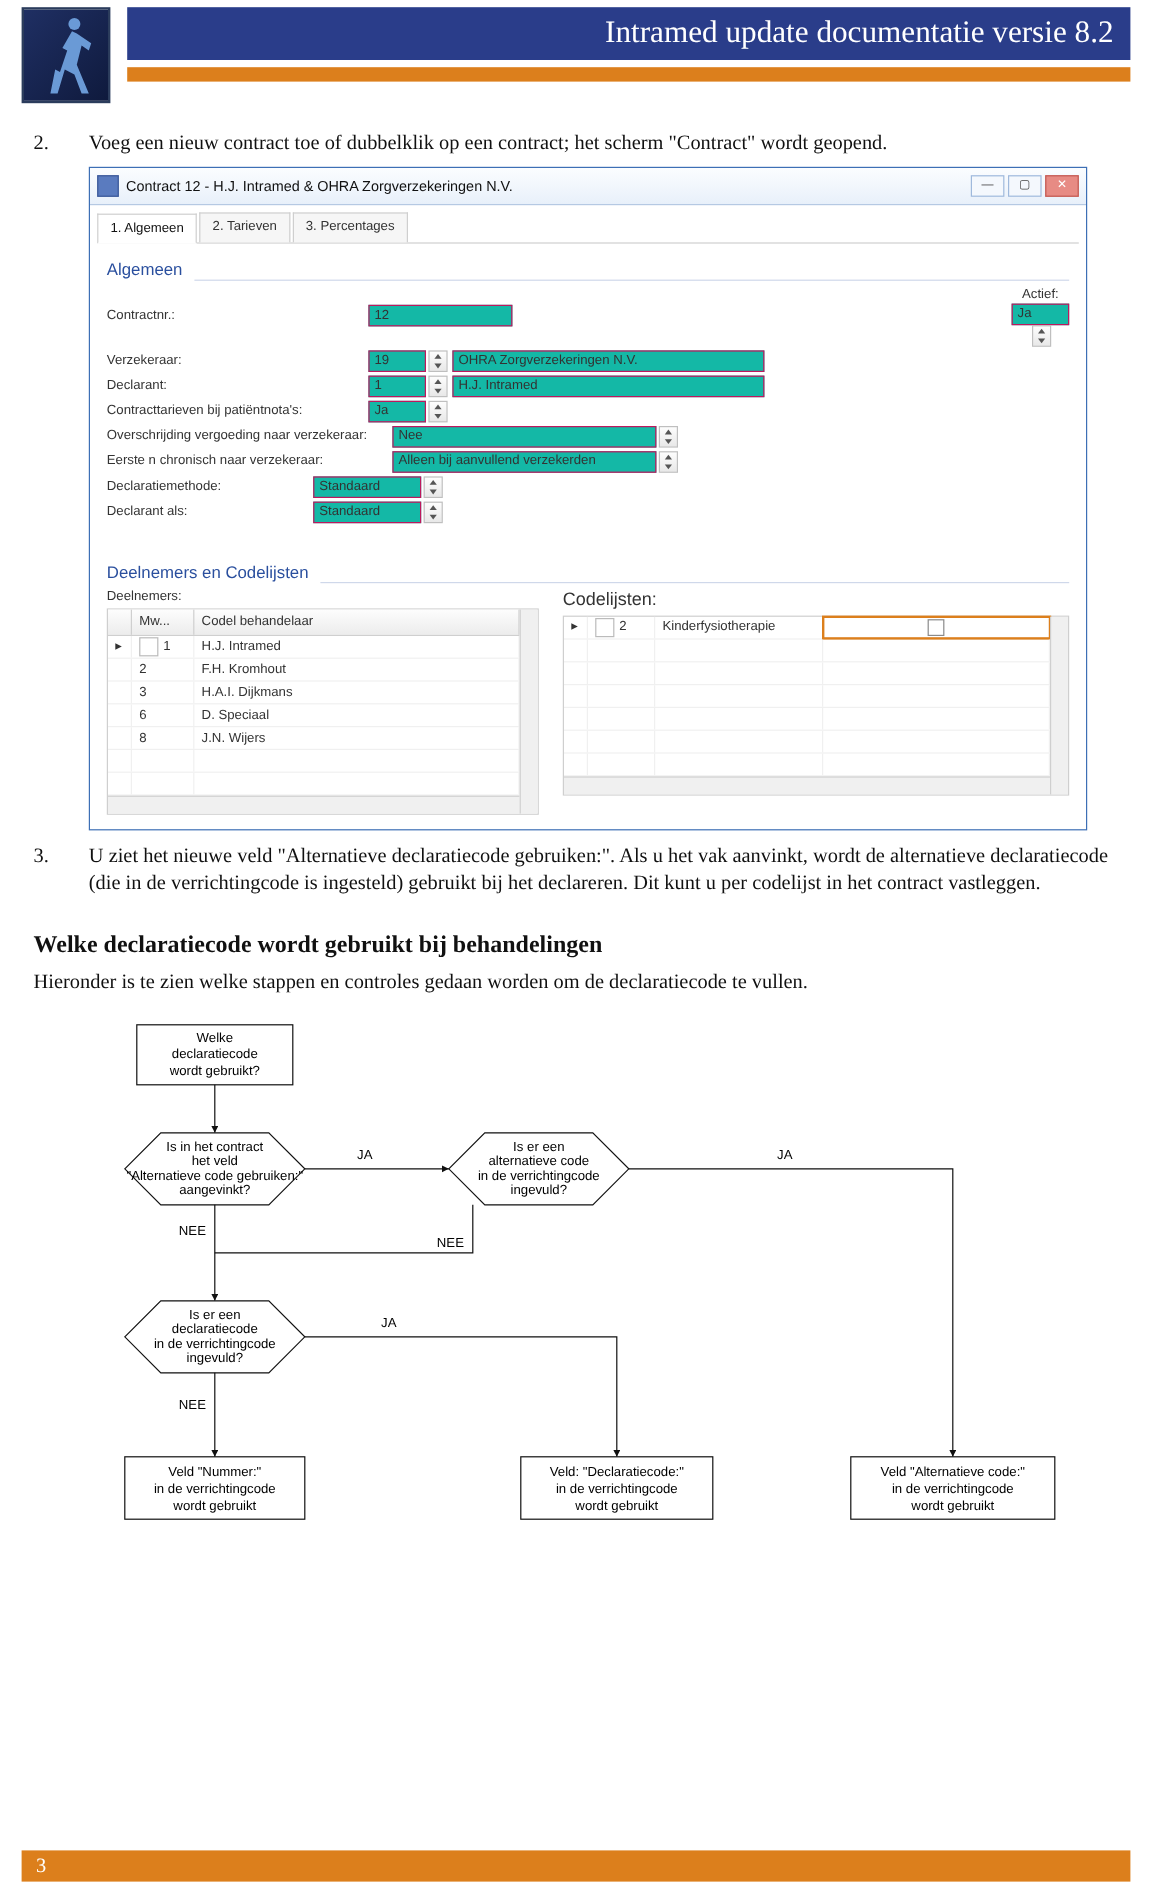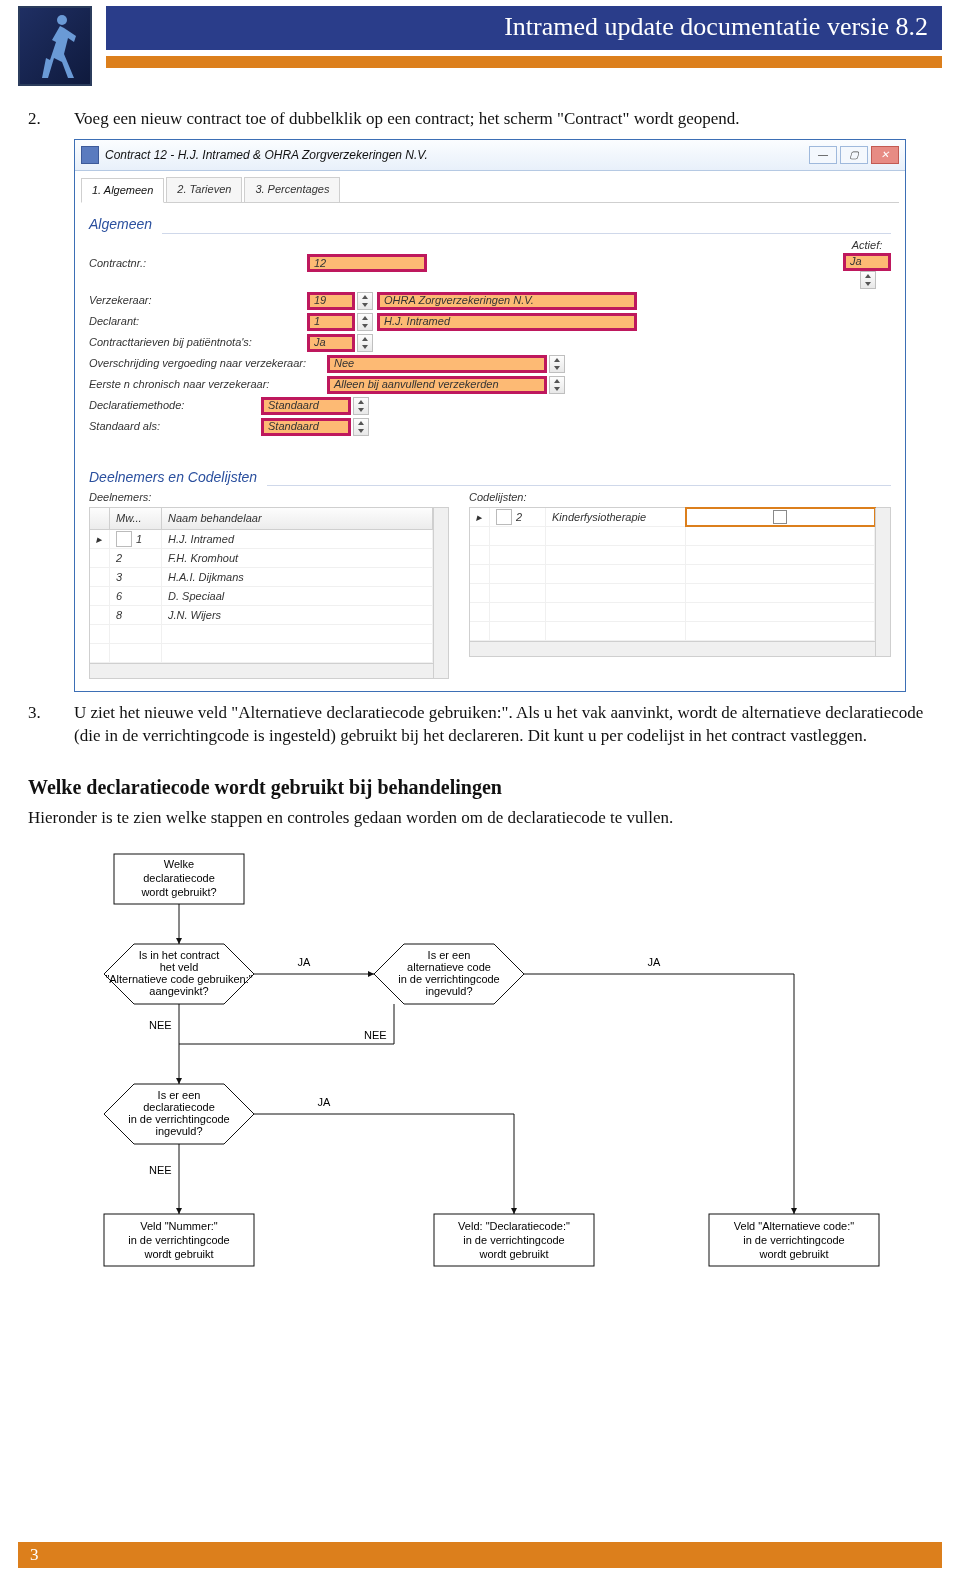--- a/index.html
+++ b/index.html
@@ -21,37 +21,37 @@
   .logo-box svg{width:46px;height:68px;}
   .banner-bars{flex:1;margin-left:14px;}
   .bar-navy{background:var(--navy);color:#fff;font-size:26px;text-align:right;padding:6px 14px 8px 14px;font-family:Georgia,"Times New Roman",serif;}
   .bar-orange{background:var(--orange);height:12px;margin-top:6px;}
   
   .content{padding:14px 28px 0 28px;font-family:Georgia,"Times New Roman",serif;font-size:17px;line-height:1.35;}
   .num-item{display:flex;margin:8px 0 4px 0;}
   .num-item .n{width:46px;flex:none;}
   .num-item .t{flex:1;}
   
-  .win{border:1px solid var(--win-border);background:#fff;margin:8px 0 6px 46px;width:830px;font-family:"Segoe UI",Arial,sans-serif;font-size:12px;color:#333;font-style:italic;}
+  .win{border:1px solid var(--win-border);background:#fff;margin:8px 0 6px 46px;width:830px;font-family:"Segoe UI",Arial,sans-serif;font-size:12px;color:#333;}
   .win-title{background:linear-gradient(#fbfdff,#e8f0fa);border-bottom:1px solid #b5c9e3;display:flex;align-items:center;padding:3px 6px;height:24px;}
   .win-title .ico{width:16px;height:16px;background:#5a7bbf;border:1px solid #3d5a99;margin-right:6px;}
   .win-title .wt{flex:1;color:#111;}
   .win-btns{display:flex;gap:3px;}
   .win-btns .wb{width:26px;height:16px;border:1px solid #9fb9dc;background:#f4f8fd;display:flex;align-items:center;justify-content:center;font-size:10px;line-height:1;color:#444;}
   .win-btns .wb.close{background:#e78b84;border-color:#c25a53;color:#fff;}
   .tabs{display:flex;border-bottom:1px solid var(--grey-line);margin:6px 6px 0 6px;}
   .tabs .tab{padding:4px 10px;border:1px solid var(--grey-line);border-bottom:none;margin-right:2px;background:#f6f6f6;font-size:11px;color:#333;}
   .tabs .tab.active{background:#fff;color:#111;border-bottom:1px solid #fff;position:relative;top:1px;}
   .win-body{padding:6px 14px 12px 14px;}
   .legend-wrap{display:flex;align-items:flex-end;margin:6px 0 4px 0;}
   .legend-wrap .lg{color:var(--panel-blue);font-size:14px;margin-right:10px;white-space:nowrap;}
   .legend-wrap .line{flex:1;border-top:1px solid #cfd8ea;height:0;}
   .row{display:flex;align-items:center;margin:3px 0;}
   .row .lbl{width:218px;font-size:11px;color:#333;}
-  .row .inp{height:18px;border:3px solid #be185d;background:#fdba74;padding:0 4px;font-size:11px;color:#333;display:flex;align-items:center;box-sizing:border-box;}
+  .row .inp{height:18px;border:1px solid #be185d;background:#14b8a6;padding:0 4px;font-size:11px;color:#333;display:flex;align-items:center;box-sizing:border-box;}
   .row .up{width:16px;height:18px;border:1px solid #bfbfbf;background:linear-gradient(#fdfdfd,#e8e8e8);margin-left:2px;display:flex;align-items:center;justify-content:center;box-sizing:border-box;}
   .row .up::before{content:"";width:0;height:0;border-left:3px solid transparent;border-right:3px solid transparent;border-bottom:4px solid #555;margin-bottom:2px;}
   .row .up::after{content:"";width:0;height:0;border-left:3px solid transparent;border-right:3px solid transparent;border-top:4px solid #555;margin-top:2px;}
   .row .up{flex-direction:column;}
   .row .txt{font-size:11px;color:#333;margin-left:6px;}
   .row .right{margin-left:auto;display:flex;align-items:center;flex-direction:column;}
   
   .tables{display:flex;gap:20px;margin-top:4px;}
   .tbl-wrap{border:1px solid var(--grey-line);background:#fff;}
   .tbl-head{background:linear-gradient(#fdfdfd,#ececec);border-bottom:1px solid var(--grey-line);display:flex;font-size:11px;}
@@ -166,40 +166,40 @@
           <div class="up"></div>
         </div>
 
 
         <div class="row">
           <div class="lbl" style="width:172px">Declaratiemethode:</div>
           <div class="inp" style="width:90px">Standaard</div>
           <div class="up"></div>
         </div>
         <div class="row">
-          <div class="lbl" style="width:172px">Standaard als:</div>
+          <div class="lbl" style="width:172px">Declarant als:</div>
           <div class="inp" style="width:90px">Standaard</div>
           <div class="up"></div>
         </div>
 
         <div class="legend-wrap" style="margin-top:32px">
             <div class="lg">Deelnemers en Codelijsten</div>
             <div class="line"></div>
           </div>
 
         <div class="tables">
 
           <div style="width:360px">
             <div style="font-size:11px;margin-bottom:2px">Deelnemers:</div>
             <div class="tbl-wrap" style="display:flex">
               <div style="flex:1">
                 <div class="tbl-head">
                   <div class="th" style="width:20px"></div>
                   <div class="th" style="width:52px">Mw...</div>
-                  <div class="th" style="flex:1">Naam behandelaar</div>
+                  <div class="th" style="flex:1">Codel behandelaar</div>
                 </div>
                 <div class="tbl-body">
                   <div class="tr">
                     <div class="td marker" style="width:20px">▸</div>
                     <div class="td" style="width:52px;display:flex;align-items:center">
                         <span class="up" style="width:14px;height:14px;border:1px solid #bbb"></span>
                         <span style="margin-left:4px">1</span>
                       </div>
                     <div class="td" style="flex:1">H.J. Intramed</div>
                   </div>
@@ -234,21 +234,21 @@
                       <div class="td" style="flex:1"></div>
                     </div>
                 </div>
                 <div class="sb-x"></div>
               </div>
               <div class="scroll-y"></div>
             </div>
           </div>
 
           <div style="flex:1">
-            <div style="font-size:11px;margin-bottom:2px">Codelijsten:</div>
+            <div style="font-size:15px;margin-bottom:2px">Codelijsten:</div>
             <div class="tbl-wrap" style="display:flex">
               <div style="flex:1">
                 <div class="tbl-body">
                   <div class="tr">
                     <div class="td marker" style="width:20px">▸</div>
                     <div class="td" style="width:56px;display:flex;align-items:center">
                         <span class="up" style="width:14px;height:14px;border:1px solid #bbb"></span>
                         <span style="margin-left:4px">2</span>
                       </div>
                     <div class="td" style="width:140px">Kinderfysiotherapie</div>

